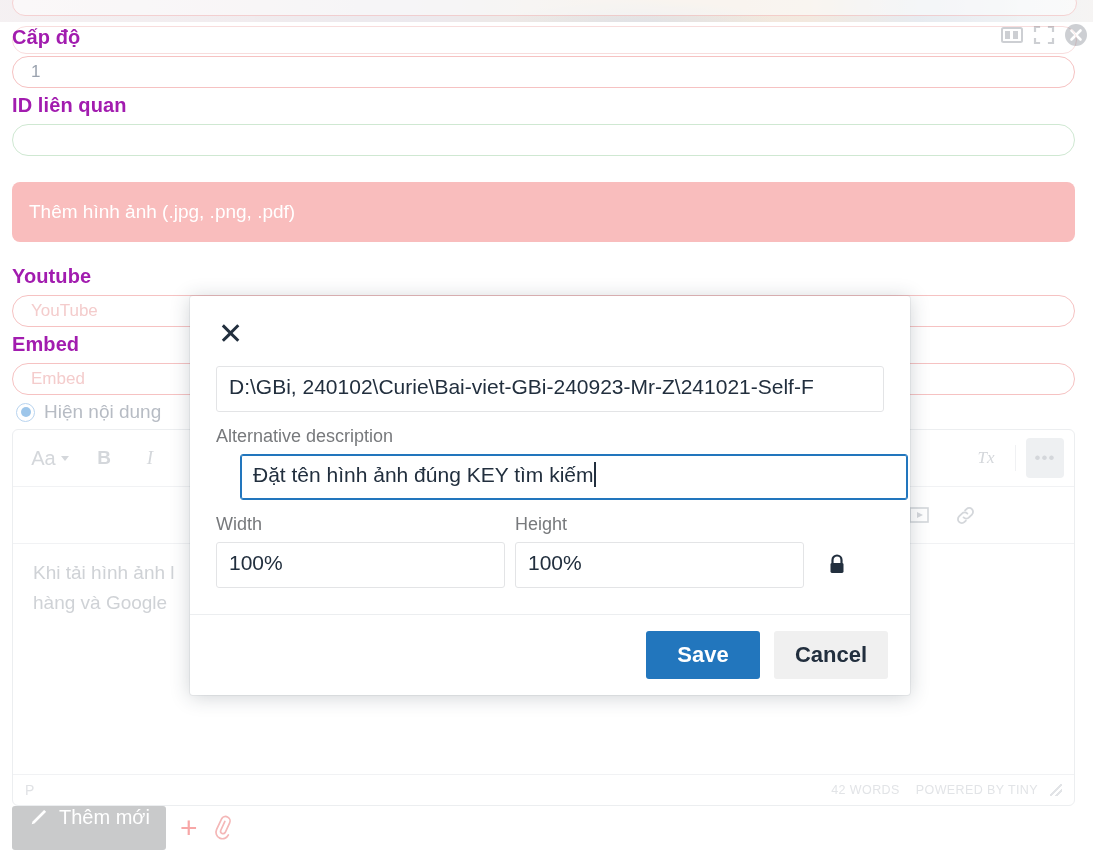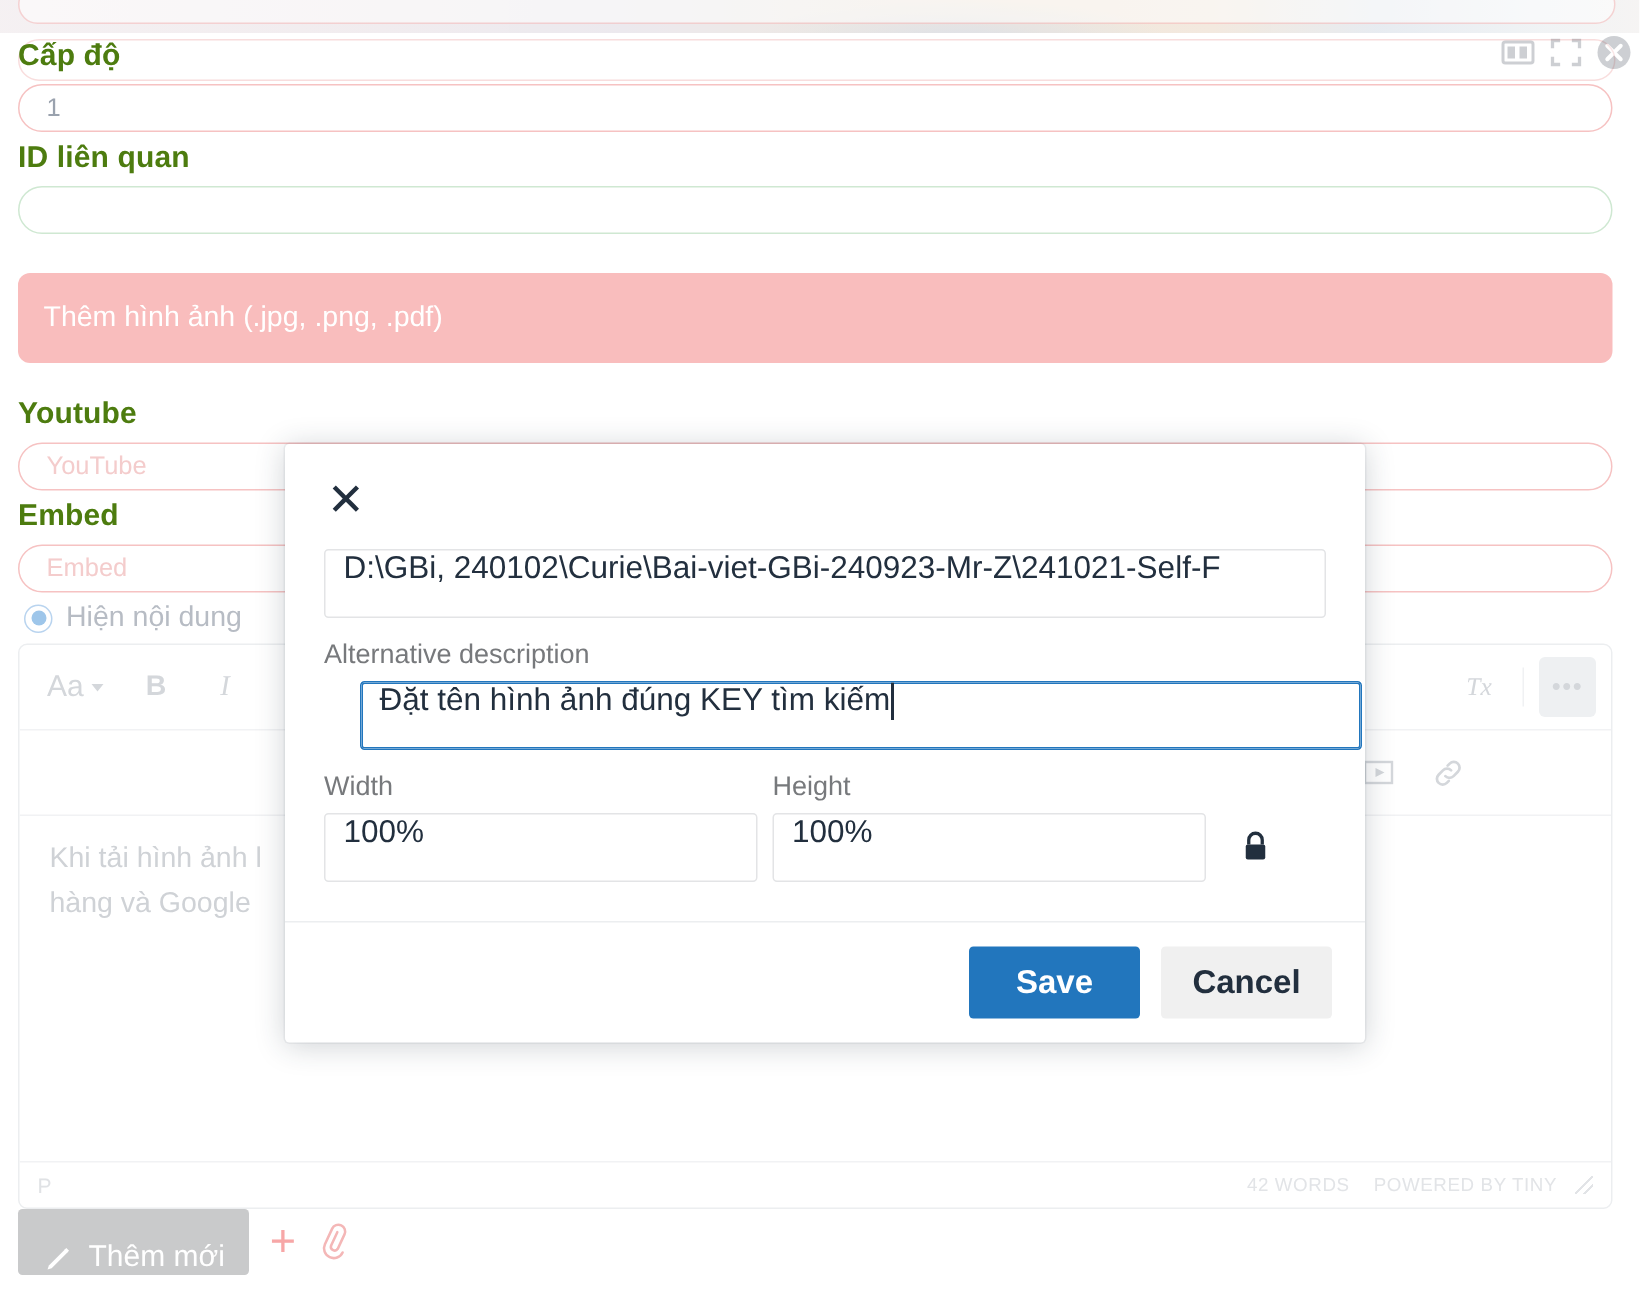--- a/index.html
+++ b/index.html
@@ -58,21 +58,21 @@
     border-radius: 14px;
     background: #fff;
     opacity: .5;
   }
 
   
   .f-label {
     position: absolute;
     font-size: 20px;
     font-weight: bold;
-    color: #4d7c0f;
+    color: #a21caf;
     letter-spacing: .1px;
     white-space: nowrap;
   }
   
   .pill {
     position: absolute;
     height: 32px;
     border-radius: 18px;
     background: #fff;
     box-sizing: border-box;
@@ -194,21 +194,21 @@
   .bottom-bar {
     position: absolute;
     left: 12px; top: 806px;
     display: flex; align-items: center; gap: 14px;
   }
   .add-new-btn {
     background: #c9cacb;
     color: #ffffff;
     height: 44px;
     border-radius: 3px;
-    display: flex; align-items: flex-end; gap: 9px;
+    display: flex; align-items: flex-start; gap: 9px;
     padding: 0 16px;
     font-size: 20px;
   }
   .plus-ic { color: #f7a7a7; font-size: 30px; line-height: 1; font-weight: 300; }
   .clip-ic { color: #f4b7b7; font-size: 25px; transform: rotate(-20deg); }
 
   
   .win-ctrls {
     position: absolute;
     right: 4px; top: 22px;
@@ -254,26 +254,26 @@
     font-size: 18px;
     color: #77797c;
     margin-bottom: 7px;
   }
   .m-input {
     width: 100%;
     height: 46px;
     border: 1px solid #e3e4e6;
     border-radius: 3px;
     box-sizing: border-box;
-    padding: 0 12px;
+    padding: 12px 12px;
     font-size: 21px;
     color: #222f3e;
     font-family: "Liberation Sans", sans-serif;
     display: flex;
-    align-items: flex-start;
+    align-items: flex-end;
     overflow: hidden;
     white-space: nowrap;
     background: #fff;
   }
   .m-input.focused {
     border: 1px solid #2276bd;
     box-shadow: 0 0 0 1px #2276bd inset;
     margin-left: 24px;
   }
   .m-input .caret {

